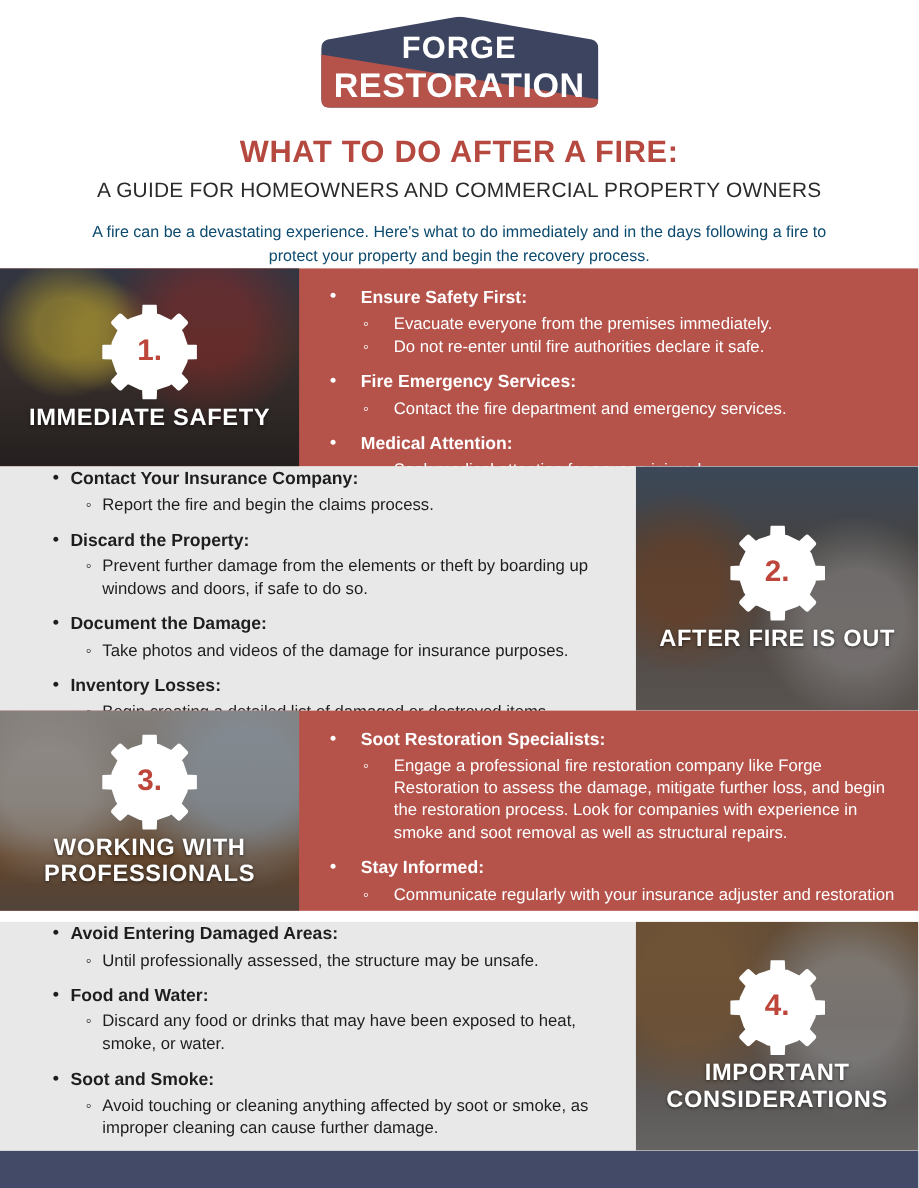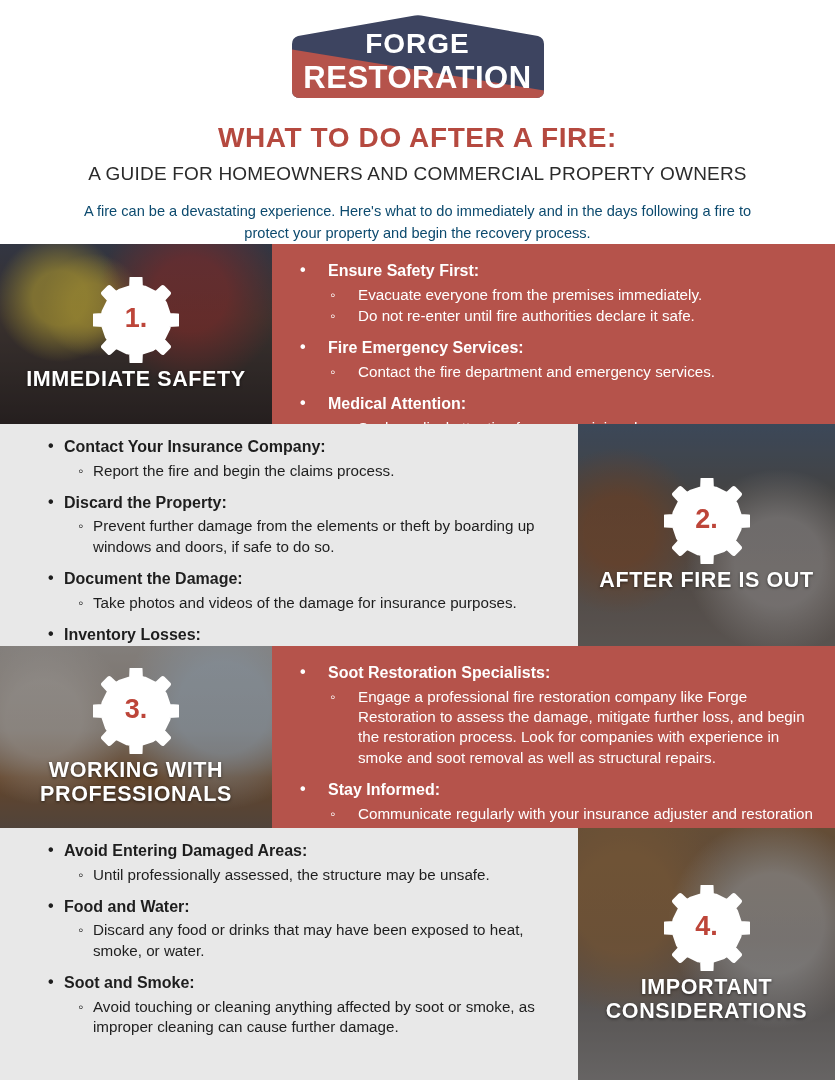--- a/index.html
+++ b/index.html
@@ -74,21 +74,21 @@
     padding-bottom:2px;
   }
   .media-label {
     margin-top:4px;
     color:#ffffff; font-weight:bold; font-size:21.5px; letter-spacing:0.6px;
     text-align:center; line-height:1.14; text-shadow:0 1px 3px rgba(0,0,0,0.55);
     padding:0 4px;
   }
 
   .content { flex:1 1 auto; padding:17px 22px 15px 40px; }
-  .content.even-c { padding:13px 22px 15px 48px; }
+  .content.even-c { padding:2px 22px 15px 48px; }
 
   ul.items { list-style:none; }
   ul.items > li { margin-bottom:12px; }
   ul.items > li:last-child { margin-bottom:0; }
 
   .item-head {
     position:relative; padding-left:16px;
     font-weight:bold; font-size:16px; line-height:1.28;
   }
   .item-head::before {
@@ -274,21 +274,21 @@
             </li>
             <li>
               <div class="item-head">Stay Informed:</div>
               <ul class="subitems">
                 <li>Communicate regularly with your insurance adjuster and restoration team.</li>
               </ul>
             </li>
           </ul>
         </div>
       </div>
-      <div class="section even" style="height: 252px;">
+      <div class="section even" style="height: 208px; margin-top: 10px;">
         <div class="content even-c">
           <ul class="items">
             <li>
               <div class="item-head">Avoid Entering Damaged Areas:</div>
               <ul class="subitems">
                 <li>Until professionally assessed, the structure may be unsafe.</li>
               </ul>
             </li>
             <li>
               <div class="item-head">Food and Water:</div>

